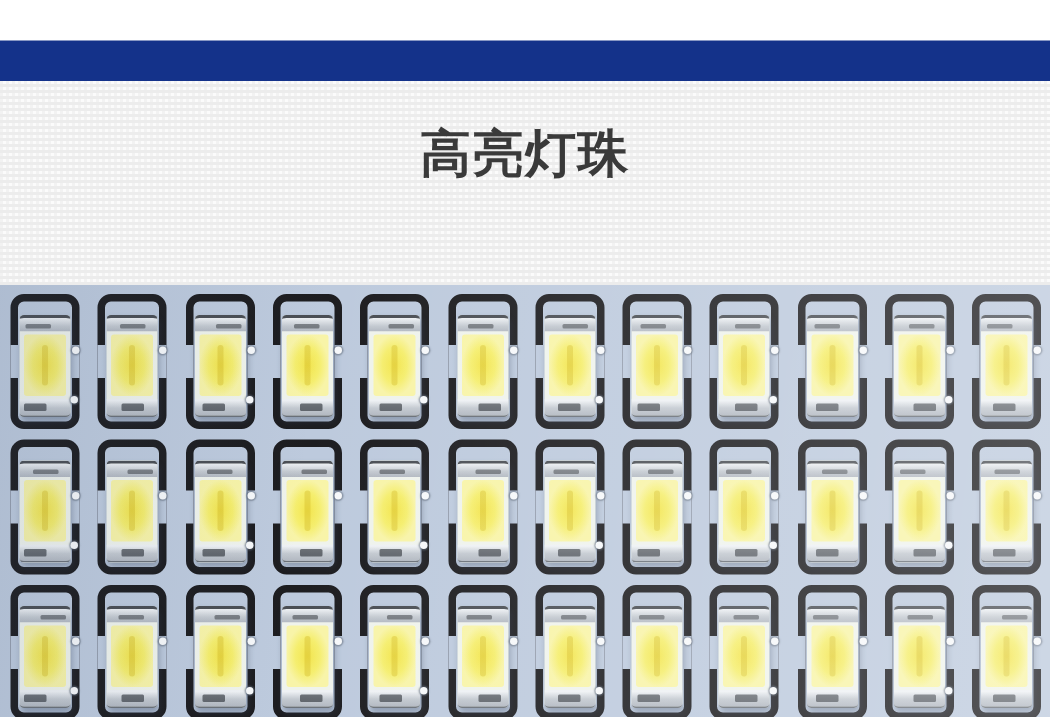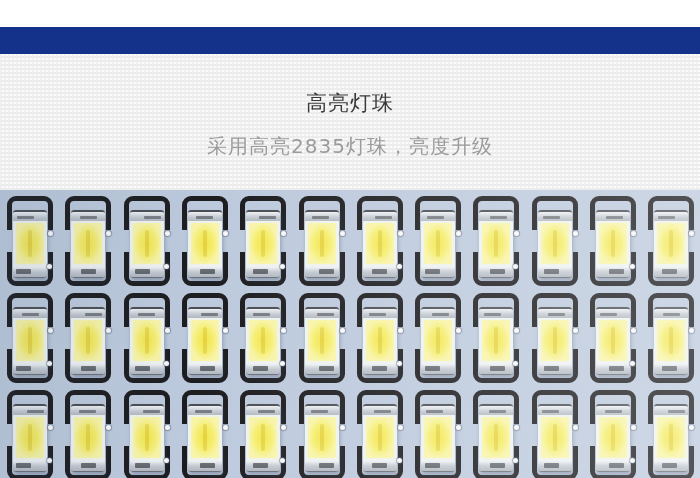--- a/index.html
+++ b/index.html
@@ -12,21 +12,21 @@
   .blue-bar{position:absolute;top:27px;left:0;width:700px;height:27px;background:var(--divider-blue,#14328a);}
   .feature{
     position:absolute;top:54px;left:0;width:700px;height:136px;
     background-color:#fbfbfb;
     background-image:
       repeating-linear-gradient(0deg,#ececec 0 2px,rgba(0,0,0,0) 2px 4px),
       repeating-linear-gradient(90deg,#f2f2f2 0 2px,rgba(0,0,0,0) 2px 4px);
     text-align:center;
   }
   .feature h2{
-    margin:33px 0 0;font-size:21px;line-height:32px;font-weight:400;
+    margin:33px 0 0;font-size:34px;line-height:32px;font-weight:700;
     letter-spacing:1px;color:var(--title-color,#3a3a3a);
   }
   .feature p{
     margin:17px 0 0;font-size:20px;line-height:21px;font-weight:400;
     letter-spacing:1px;color:var(--subtitle-color,#9b9b9b);
   }
   .photo{
     position:absolute;top:190px;left:0;width:700px;height:288px;
     background:var(--pcb,#bdcadd);overflow:hidden;
   }
@@ -83,21 +83,20 @@
   .dot-b{right:-5px;bottom:9px;}
 </style>
 </head>
 <body>
 
 <div class="canvas" style="--divider-blue: #14328a; --title-color: #3a3a3a; --subtitle-color: #9b9b9b; --pcb: #bdcadd; --silk: #1d1d20; --ceramic: #eff3ec; --ph-center: #f2e44c; --ph-mid: #f5ee6e; --ph-edge: #f8f4a8; --pad-light: #eef1f4; --pad-mid: #c3c9d0; --pad-dark: #b2b8c1; --pad-edge: #4a4e54;">
   <div class="top-strip"></div>
   <div class="blue-bar"></div>
   <div class="feature">
     <h2>高亮灯珠</h2>
-    <p>采用高亮2835灯珠，亮度升级</p>
   </div>
   <div class="photo">
     <div class="frame" style="left: 7px; top: 6px;">
         <span class="gap gap-l"></span>
         <span class="gap gap-r"></span>
         <div class="led">
           <div class="pad pad-top">
             <i class="mark" style="left:4px"></i>
           </div>
           <div class="phosphor">

